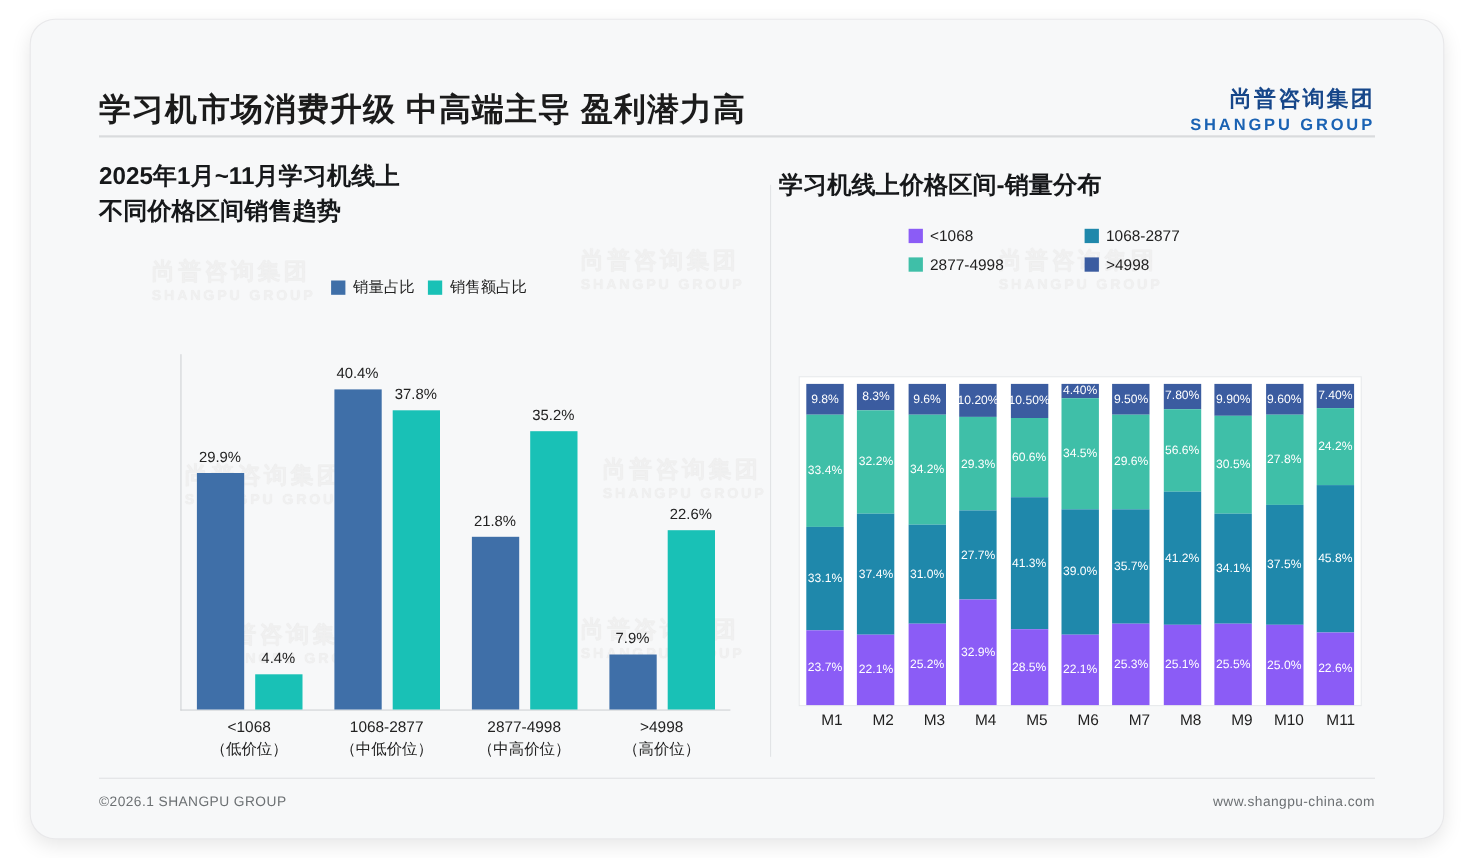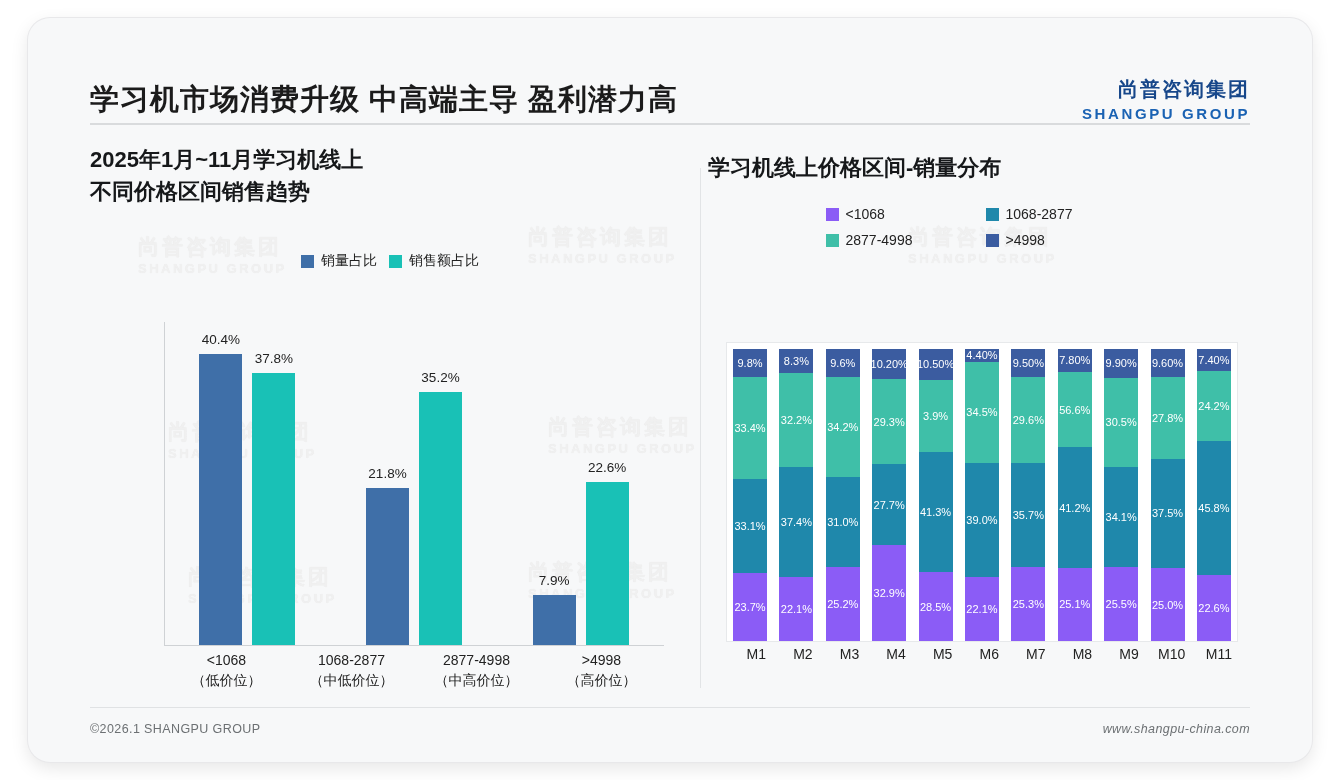--- a/index.html
+++ b/index.html
@@ -99,21 +99,21 @@
   .s4{background:#3b5ca0;}
   .sxlabels{
     position:absolute;left:10px;top:304px;width:512px;
     display:flex;justify-content:space-between;padding:0 6px;box-sizing:border-box;
   }
   .sxl{width:34px;text-align:right;font-size:14px;color:#222;}
 
   
   .footer-rule{position:absolute;left:62px;bottom:54px;width:1160px;height:1px;background:#e0e2e4;}
   .foot-left{position:absolute;left:62px;bottom:26px;font-size:12.5px;color:#6c7073;letter-spacing:.4px;}
-  .foot-right{position:absolute;right:62px;bottom:26px;font-size:12.5px;color:#6c7073;letter-spacing:.4px;font-style:italic;}
+  .foot-right{position:absolute;right:62px;bottom:26px;font-size:12.5px;color:#6c7073;letter-spacing:.4px;}
 </style>
 </head>
 <body>
 
 <div class="slide">
 
   <div class="header">
     <div class="title">学习机市场消费升级 中高端主导 盈利潜力高</div>
     <div class="brand">
       <div class="cn">尚普咨询集团</div>
@@ -173,20 +173,28 @@
         <span>销售额占比</span>
       </div>
     </div>
 
     <div class="gchart">
       <div class="axis-left"></div>
       <div class="axis-base"></div>
 
       <div class="groups">
         <div class="grp">
+          <div class="bar b-blue" style="height:215px">
+            <span class="val">29.9%</span>
+          </div>
+          <div class="bar b-teal" style="height:32px">
+            <span class="val">4.4%</span>
+          </div>
+        </div>
+        <div class="grp">
           <div class="bar b-blue" style="height:291px">
             <span class="val">40.4%</span>
           </div>
           <div class="bar b-teal" style="height:272px">
             <span class="val">37.8%</span>
           </div>
         </div>
         <div class="grp">
           <div class="bar b-blue" style="height:157px">
             <span class="val">21.8%</span>
@@ -309,21 +317,21 @@
           <div class="seg s1" style="height:96.1px">
               <span>32.9%</span>
             </div>
         </div>
 
         <div class="scol">
           <div class="seg s4" style="height:30.7px">
               <span>10.50%</span>
             </div>
           <div class="seg s3" style="height:72.1px">
-              <span>3.9%</span>
+              <span>60.6%</span>
             </div>
           <div class="seg s2" style="height:120.6px">
               <span>41.3%</span>
             </div>
           <div class="seg s1" style="height:68.6px">
               <span>28.5%</span>
             </div>
         </div>
 
         <div class="scol">

